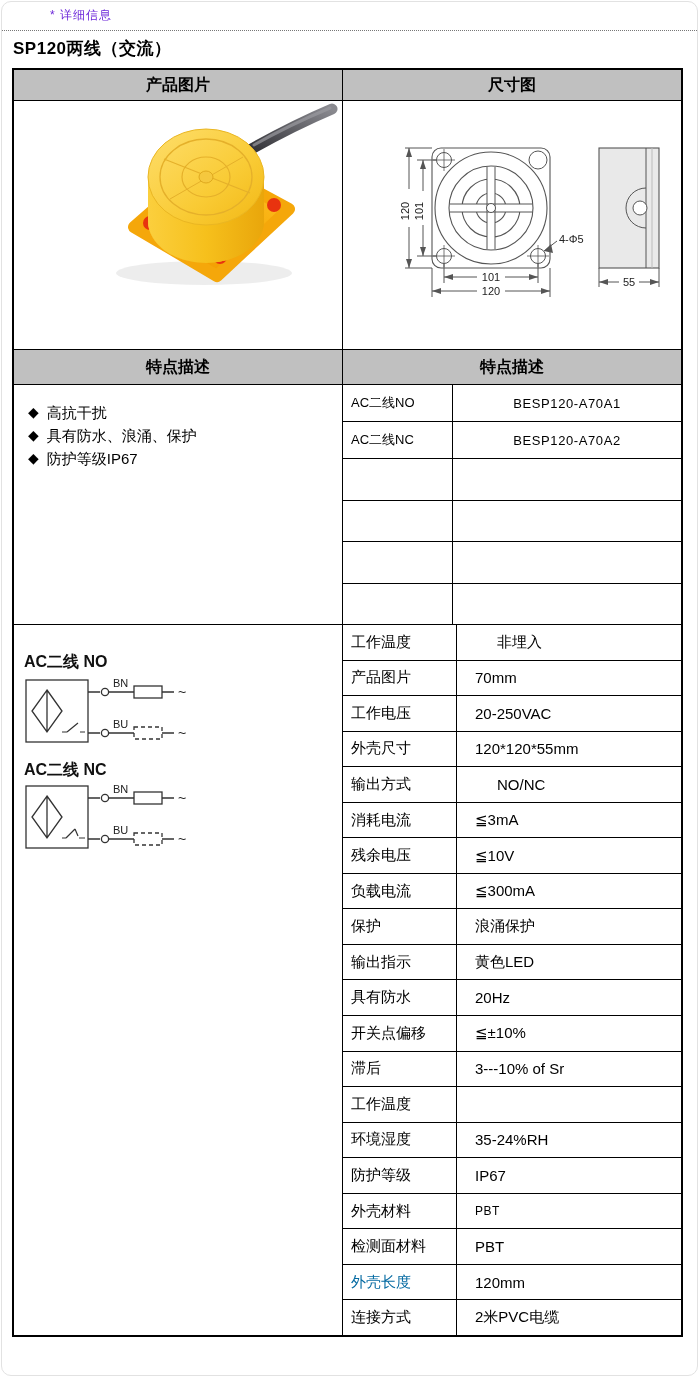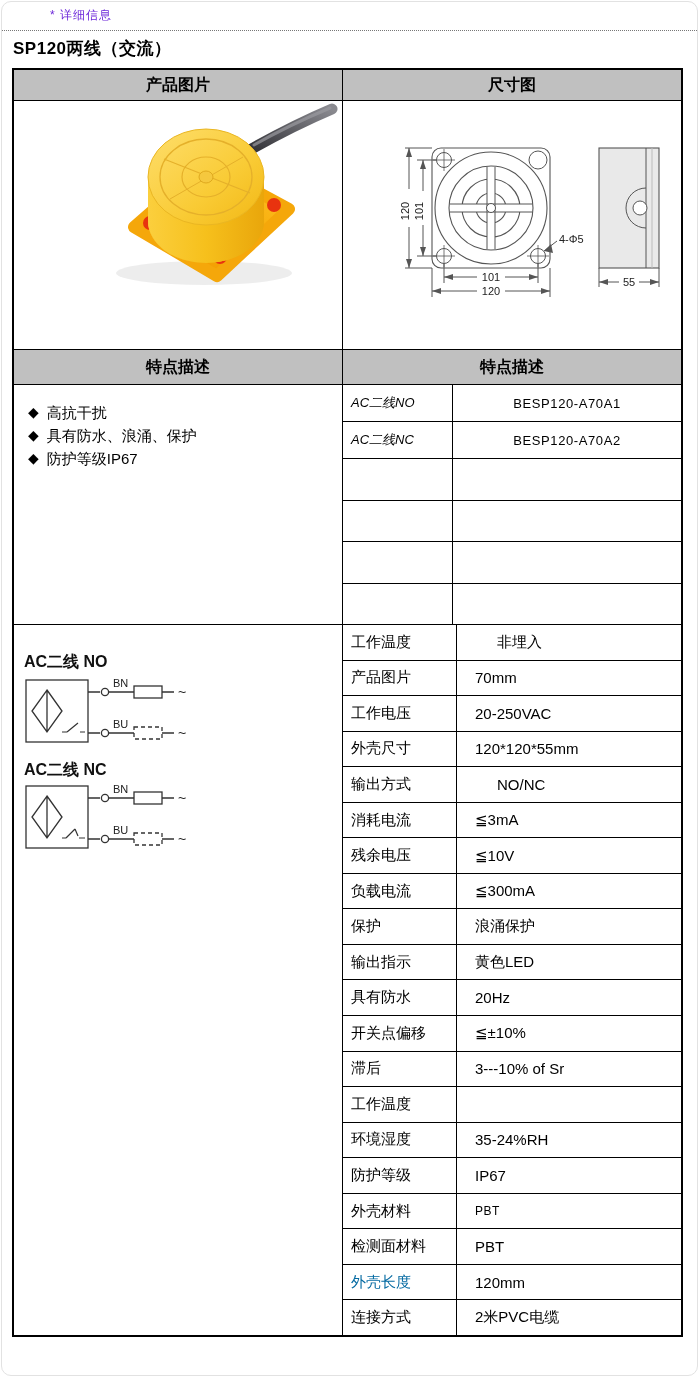--- a/index.html
+++ b/index.html
@@ -30,21 +30,21 @@
   .features { padding:16px 0 0 14px; font-size:15px; line-height:23px; }
   .feat-line { display:flex; align-items:center; }
   .bullet { font-size:14px; margin-right:8px; }
   .feat-small { font-size:15px; }
 
   .subtable { display:flex; flex-direction:column; height:100%; }
   .orow { display:flex; border-bottom:1px solid #000; }
   .orow:last-child { border-bottom:none; }
   .orow.fixed { height:36px; flex:none; }
   .orow.grow { flex:1; }
-  .oc1 { width:110px; border-right:1px solid #000; box-sizing:border-box; display:flex; align-items:center; padding-left:8px; font-size:13px;font-style:italic; }
+  .oc1 { width:110px; border-right:1px solid #000; box-sizing:border-box; display:flex; align-items:center; padding-left:8px; font-size:13px; }
   .oc2 { flex:1; display:flex; align-items:center; justify-content:center; font-size:13px; letter-spacing:0.6px; }
 
   .prow { display:flex; flex:1; border-bottom:1px solid #000; }
   .prow:last-child { border-bottom:none; }
   .pc1 { width:114px; border-right:1px solid #000; box-sizing:border-box; display:flex; align-items:center; padding-left:8px; font-size:15px; }
   .pc2 { flex:1; display:flex; align-items:center; padding-left:18px; font-size:15px; }
   .pc2.indent { padding-left:40px; }
   .pc1.dim { color:#0369a1; }
   .pc2.small { font-size:12px; letter-spacing:0.5px; }
 

